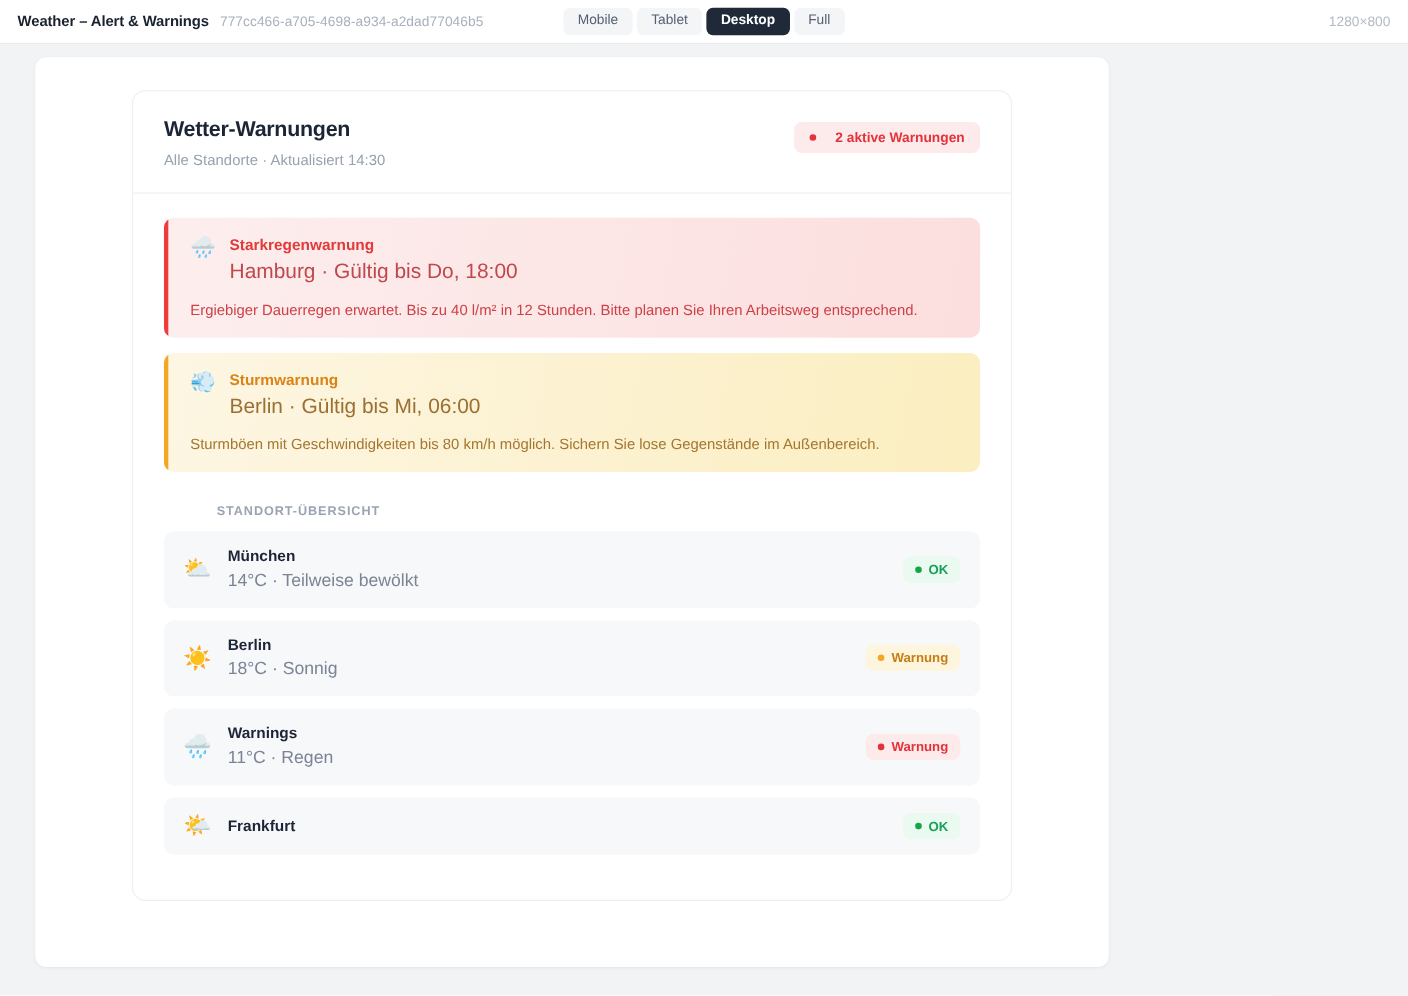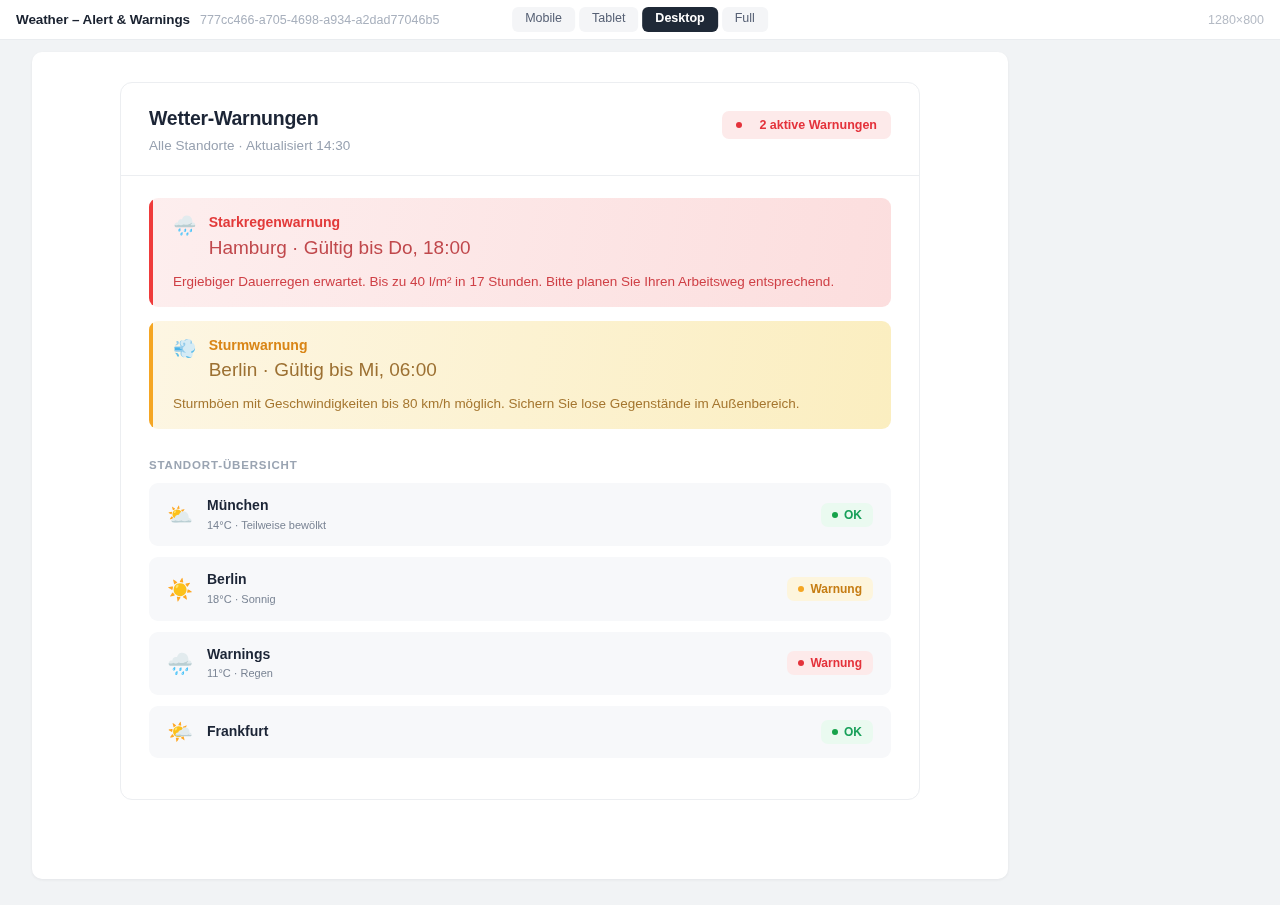--- a/index.html
+++ b/index.html
@@ -228,20 +228,21 @@
 
   
   .section-label {
     margin-top: 30px;
     margin-bottom: 12px;
     font-size: 11.5px;
     font-weight: bold;
     letter-spacing: 0.85px;
     color: #9aa4b2;
     text-transform: uppercase;
+    margin-left: 48px;
   }
 
   .loc-row {
     display: flex;
     align-items: center;
     gap: 14px;
     background: #f7f8fa;
     border-radius: 9px;
     padding: 14px 18px;
     margin-bottom: 11px;
@@ -259,21 +260,21 @@
 
   .loc-name {
     font-size: 14px;
     font-weight: bold;
     color: #1c2536;
     line-height: 1.25;
   }
 
   .loc-detail {
     margin-top: 4px;
-    font-size: 11px;
+    font-size: 16px;
     color: #7a8494;
     line-height: 1.25;
   }
 
   .status-pill {
     display: inline-flex;
     align-items: center;
     gap: 6px;
     font-size: 12px;
     font-weight: bold;
@@ -334,21 +335,21 @@
       <div class="card-body">
 
         <div class="alert alert-danger">
           <div class="alert-head">
             <span class="alert-emoji">🌧️</span>
             <div>
               <div class="alert-title">Starkregenwarnung</div>
               <div class="alert-meta">Hamburg · Gültig bis Do, 18:00</div>
             </div>
           </div>
-          <div class="alert-text">Ergiebiger Dauerregen erwartet. Bis zu 40 l/m² in 17 Stunden. Bitte planen Sie Ihren Arbeitsweg entsprechend.</div>
+          <div class="alert-text">Ergiebiger Dauerregen erwartet. Bis zu 40 l/m² in 12 Stunden. Bitte planen Sie Ihren Arbeitsweg entsprechend.</div>
         </div>
 
         <div class="alert alert-warn">
           <div class="alert-head">
             <span class="alert-emoji">💨</span>
             <div>
               <div class="alert-title">Sturmwarnung</div>
               <div class="alert-meta">Berlin · Gültig bis Mi, 06:00</div>
             </div>
           </div>

